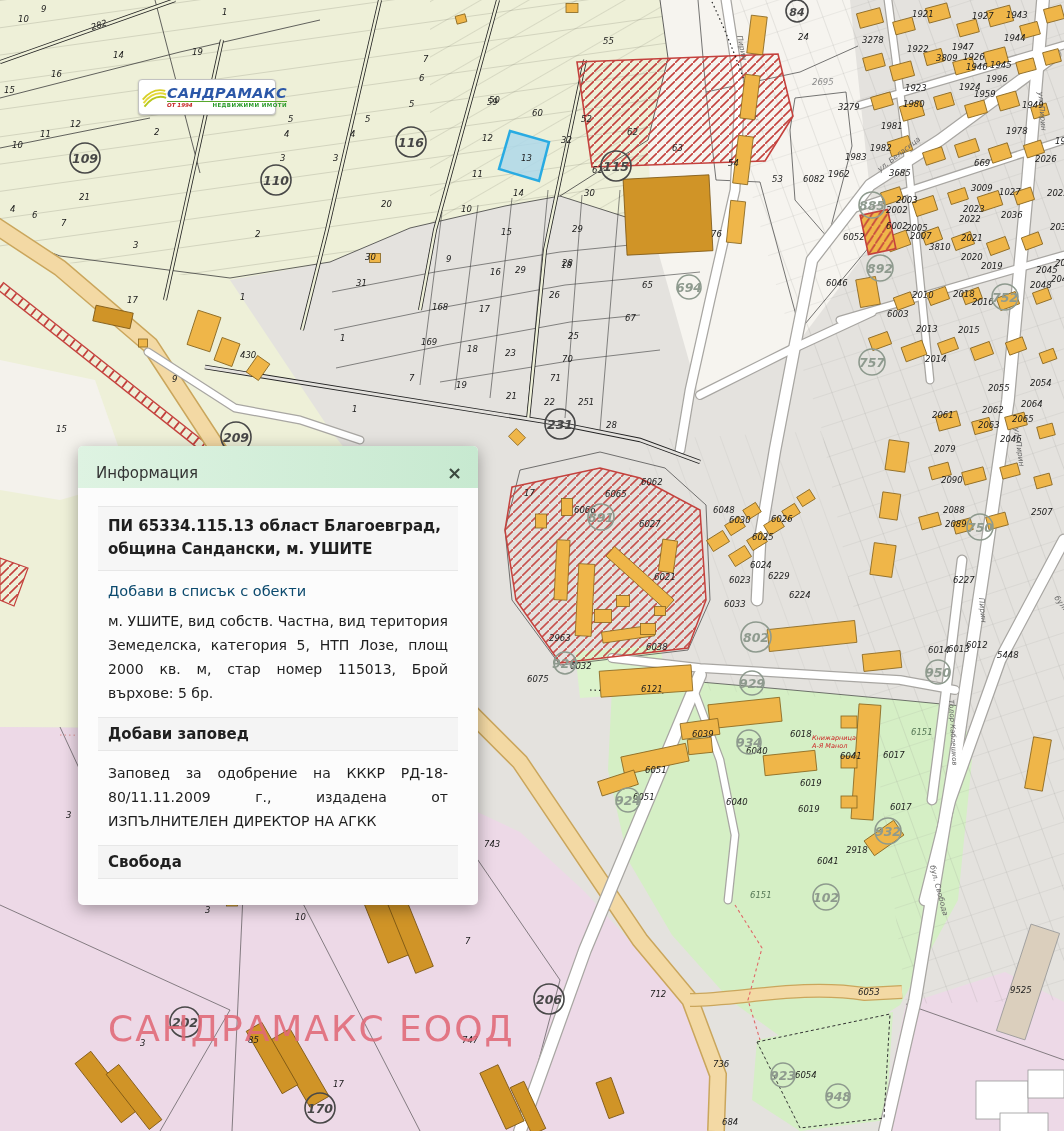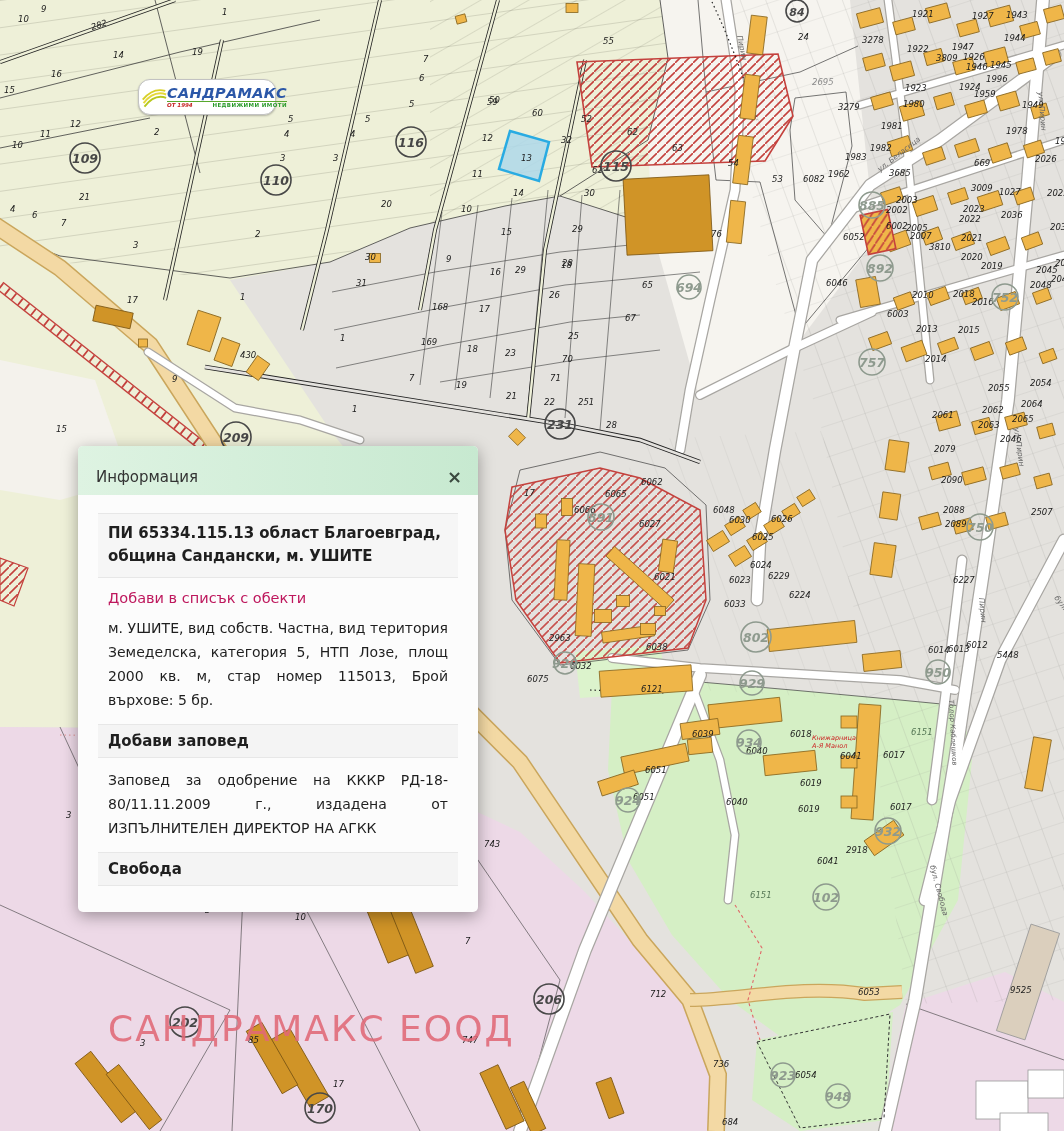--- a/index.html
+++ b/index.html
@@ -6,40 +6,40 @@
   *{box-sizing:border-box;}
   #stage{position:relative;width:1064px;height:1131px;overflow:hidden;
          font-family:"DejaVu Sans","Liberation Sans",sans-serif;background:#e4e2de;}
   #mapsvg{position:absolute;left:0;top:0;}
   .map-label{font-family:"DejaVu Sans","Liberation Sans",sans-serif;font-style:italic;}
   
   #watermark{position:absolute;left:108px;top:1008px;font-size:36px;font-weight:normal;
              letter-spacing:2px;color:rgba(224,104,118,.88);white-space:nowrap;z-index:5;text-align:right;}
   
   #logo{position:absolute;left:138px;top:79px;width:138px;height:36px;background:#ffffff;
-        border:1px solid #c2c2c2;border-radius:12px;box-shadow:0 1px 2px rgba(0,0,0,.25);
+        border:1px solid #c2c2c2;border-radius:4px;box-shadow:0 1px 2px rgba(0,0,0,.25);
         display:flex;align-items:center;padding:2px 4px 2px 2px;z-index:4;}
   #logo .swoosh{flex:0 0 26px;height:26px;}
   #logo .ltxt{flex:1;display:flex;flex-direction:column;line-height:1;}
   #logo .lmain{font-size:14.5px;font-weight:bold;font-style:italic;color:#2b57a8;letter-spacing:.3px;}
   #logo .lsub{display:flex;justify-content:space-between;margin-top:1px;border-top:1px solid #58a82d;padding-top:1px;}
   #logo .lyear{font-size:5.5px;font-weight:bold;font-style:italic;color:#c42222;}
   #logo .lmoto{font-size:5.5px;font-weight:bold;color:#2a9a2a;letter-spacing:.4px;}
   
   #popup{position:absolute;left:78px;top:446px;width:400px;min-height:409px;background:#fcfcfc;
          border-radius:5px;box-shadow:0 4px 16px rgba(0,0,0,.35);z-index:10;overflow:hidden;
          color:#1f1f1f;}
-  #popup .hdr{height:49px;background:linear-gradient(90deg,#def3e2,#c7e9d0);
+  #popup .hdr{height:42px;background:linear-gradient(90deg,#def3e2,#c7e9d0);
               display:flex;align-items:center;justify-content:space-between;padding:12px 16px 0 18px;}
   #popup .hdr .htitle{font-size:15px;color:#333;}
   #popup .hdr .close{font-size:18px;font-weight:bold;color:#3c4a40;cursor:pointer;line-height:1;}
   #popup .body{padding:18px 20px 16px 20px;}
   #popup .ptitle{background:#f6f6f6;border-top:1px solid #e7e7e7;border-bottom:1px solid #e7e7e7;
                  font-weight:bold;font-size:15px;line-height:1.55;padding:8px 10px;}
-  #popup .plink{color:#be185d;font-size:14.5px;margin:12px 0 10px;padding:0 10px;cursor:pointer;}
+  #popup .plink{color:#0c4a6e;font-size:14.5px;margin:12px 0 10px;padding:0 10px;cursor:pointer;}
   #popup .ptext{font-size:14px;line-height:1.72;text-align:justify;padding:0 10px;margin:0 0 12px;}
   #popup .psec{background:#f4f4f4;border-top:1px solid #e7e7e7;border-bottom:1px solid #e7e7e7;
                font-weight:bold;font-size:15px;padding:7px 10px;margin:12px 0 10px;}
 </style>
 </head>
 <body>
 
 <div id="stage">
 
 <svg id="mapsvg" width="1064" height="1131" viewBox="0 0 1064 1131" xmlns="http://www.w3.org/2000/svg">

